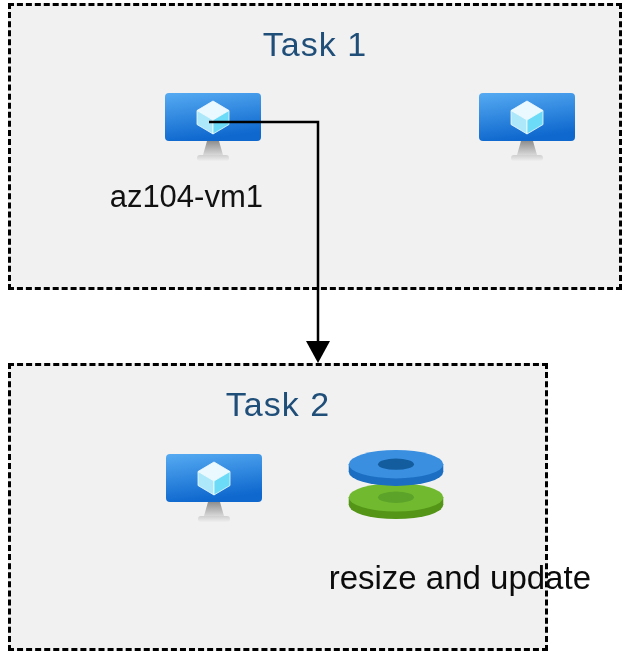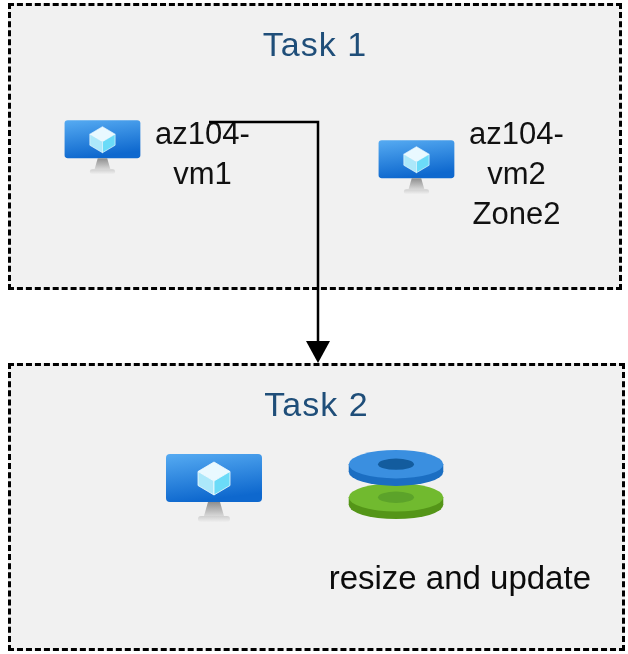--- a/index.html
+++ b/index.html
@@ -1,23 +1,23 @@
 <!DOCTYPE html>
 <html><head>
 <meta charset="utf-8">
 <style>
   html,body{margin:0;padding:0;background:#ffffff;}
   .page{position:relative;width:628px;height:654px;background:#ffffff;overflow:hidden;
         font-family:"Liberation Sans", sans-serif;}
   .task-box{position:absolute;background:#f1f1f1;border:3px dashed #000;box-sizing:border-box;}
   .box1{left:8px;top:3px;width:614px;height:287px;}
-  .box2{left:8px;top:363px;width:617px;height:288px;}
+  .box2{left:8px;top:363px;width:540px;height:288px;}
   .task-title{position:absolute;left:0;top:19px;width:100%;margin:0;text-align:center;
               font-size:34px;font-weight:400;letter-spacing:1px;color:#1F4E79;}
-  .vm-node{position:absolute;top:96px;width:200px;display:flex;align-items:center;}
+  .vm-node{position:absolute;top:85px;width:200px;display:flex;flex-direction:column;align-items:flex-end;}
   .vm-node.vm1{left:52px;}
   .vm-node.vm2{left:366px;}
   .vm-icon{width:100px;height:74px;display:block;}
   .node-label{margin-top:12px;text-align:center;font-size:31px;line-height:40px;color:#111;}
   .connector{position:absolute;left:0;top:0;width:628px;height:654px;z-index:10;pointer-events:none;}
   .t2-vm{position:absolute;left:153px;top:86px;width:100px;height:74px;}
   .t2-disks{position:absolute;left:333px;top:82px;width:104px;height:74px;}
   .t2-caption{position:absolute;left:0;top:193px;width:580px;text-align:right;
               font-size:33px;color:#0b0b0b;}
   .defs-holder{position:absolute;width:0;height:0;overflow:hidden;}
@@ -71,24 +71,20 @@
         </svg>
       <div class="node-label">
         <div>az104-vm1</div>
       </div>
     </div>
 
     <div class="vm-node vm2">
       <svg class="vm-icon">
           <use href="#sym-vm"></use>
         </svg>
-      <div class="node-label">
-        <div>az104-vm2</div>
-        <div>Zone2</div>
-      </div>
     </div>
   </section>
 
   <svg class="connector" viewBox="0 0 628 654">
     <path d="M209 122 L318 122 L318 343" fill="none" stroke="#000" stroke-width="2.5"></path>
     <polygon points="306,341 330,341 318,363" fill="#000"></polygon>
   </svg>
 
   <section class="task-box box2">
     <h2 class="task-title">Task 2</h2>

